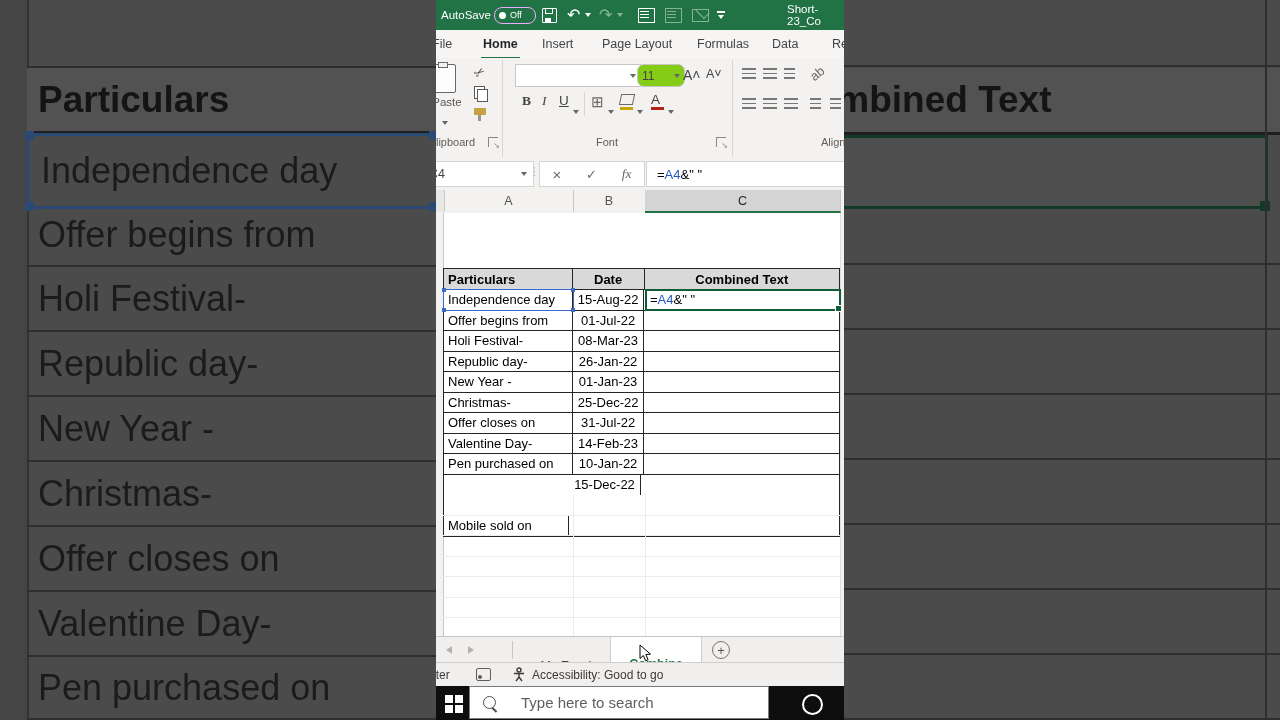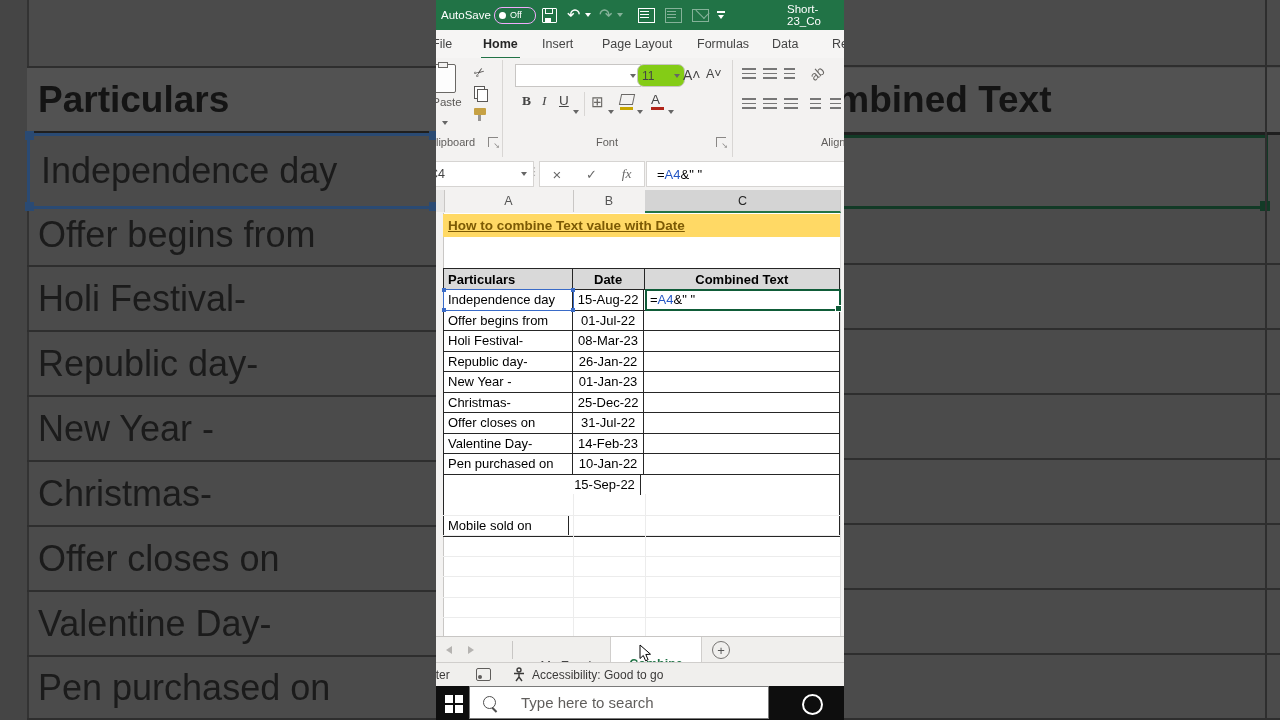--- a/index.html
+++ b/index.html
@@ -349,23 +349,20 @@
     <div class="colheads">
       <div class="cstub"></div>
       <div class="chead" style="left:8px;width:129px;">A</div>
       <div class="chead" style="left:137px;width:72px;">B</div>
       <div class="chead sel" style="left:209px;width:195px;">C</div>
     </div>
 
     <div class="grid">
       <div class="rowsliver"></div>
       <div class="gsliver"></div>
-      <div class="titlecell">
-        <span>How to combine Text value with Date</span>
-      </div>
       <div class="xtable" id="xTable">
           <div class="xrow xhead">
             <div class="xcell c-left" style="width: 129px; height: 21px; font-weight: bold;">Particulars</div>
             <div class="xcell c-center" style="width: 72px; height: 21px; font-weight: bold;">Date</div>
             <div class="xcell c-center" style="width: 195px; height: 21px; font-weight: bold;">Combined Text</div>
           </div>
           <div class="xrow">
             <div class="xcell c-left" style="width: 129px; height: 20.5px;">Independence day</div>
             <div class="xcell c-center" style="width: 72px; height: 20.5px;">15-Aug-22</div>
             <div class="xcell c-left" style="width: 195px; height: 20.5px;"></div>
@@ -405,21 +402,21 @@
             <div class="xcell c-center" style="width: 72px; height: 20.5px;">14-Feb-23</div>
             <div class="xcell c-left" style="width: 195px; height: 20.5px;"></div>
           </div>
           <div class="xrow">
             <div class="xcell c-left" style="width: 129px; height: 20.5px;">Pen purchased on</div>
             <div class="xcell c-center" style="width: 72px; height: 20.5px;">10-Jan-22</div>
             <div class="xcell c-left" style="width: 195px; height: 20.5px;"></div>
           </div>
           <div class="xrow">
             <div class="xcell c-left" style="width: 125px; height: 20.5px; margin-top: 41px;">Mobile sold on</div>
-            <div class="xcell c-center" style="width: 72px; height: 20.5px;">15-Sep-22</div>
+            <div class="xcell c-center" style="width: 72px; height: 20.5px;">15-Dec-22</div>
             <div class="xcell c-left" style="width: 195px; height: 20.5px;"></div>
           </div>
         </div>
       <div id="faintLines">
           <div class="faint-h" style="left: 7px; width: 397px; top: 301.5px;"></div>
           <div class="faint-h" style="left: 7px; width: 397px; top: 322px;"></div>
           <div class="faint-h" style="left: 7px; width: 397px; top: 342.5px;"></div>
           <div class="faint-h" style="left: 7px; width: 397px; top: 363px;"></div>
           <div class="faint-h" style="left: 7px; width: 397px; top: 383.5px;"></div>
           <div class="faint-h" style="left: 7px; width: 397px; top: 404px;"></div>

